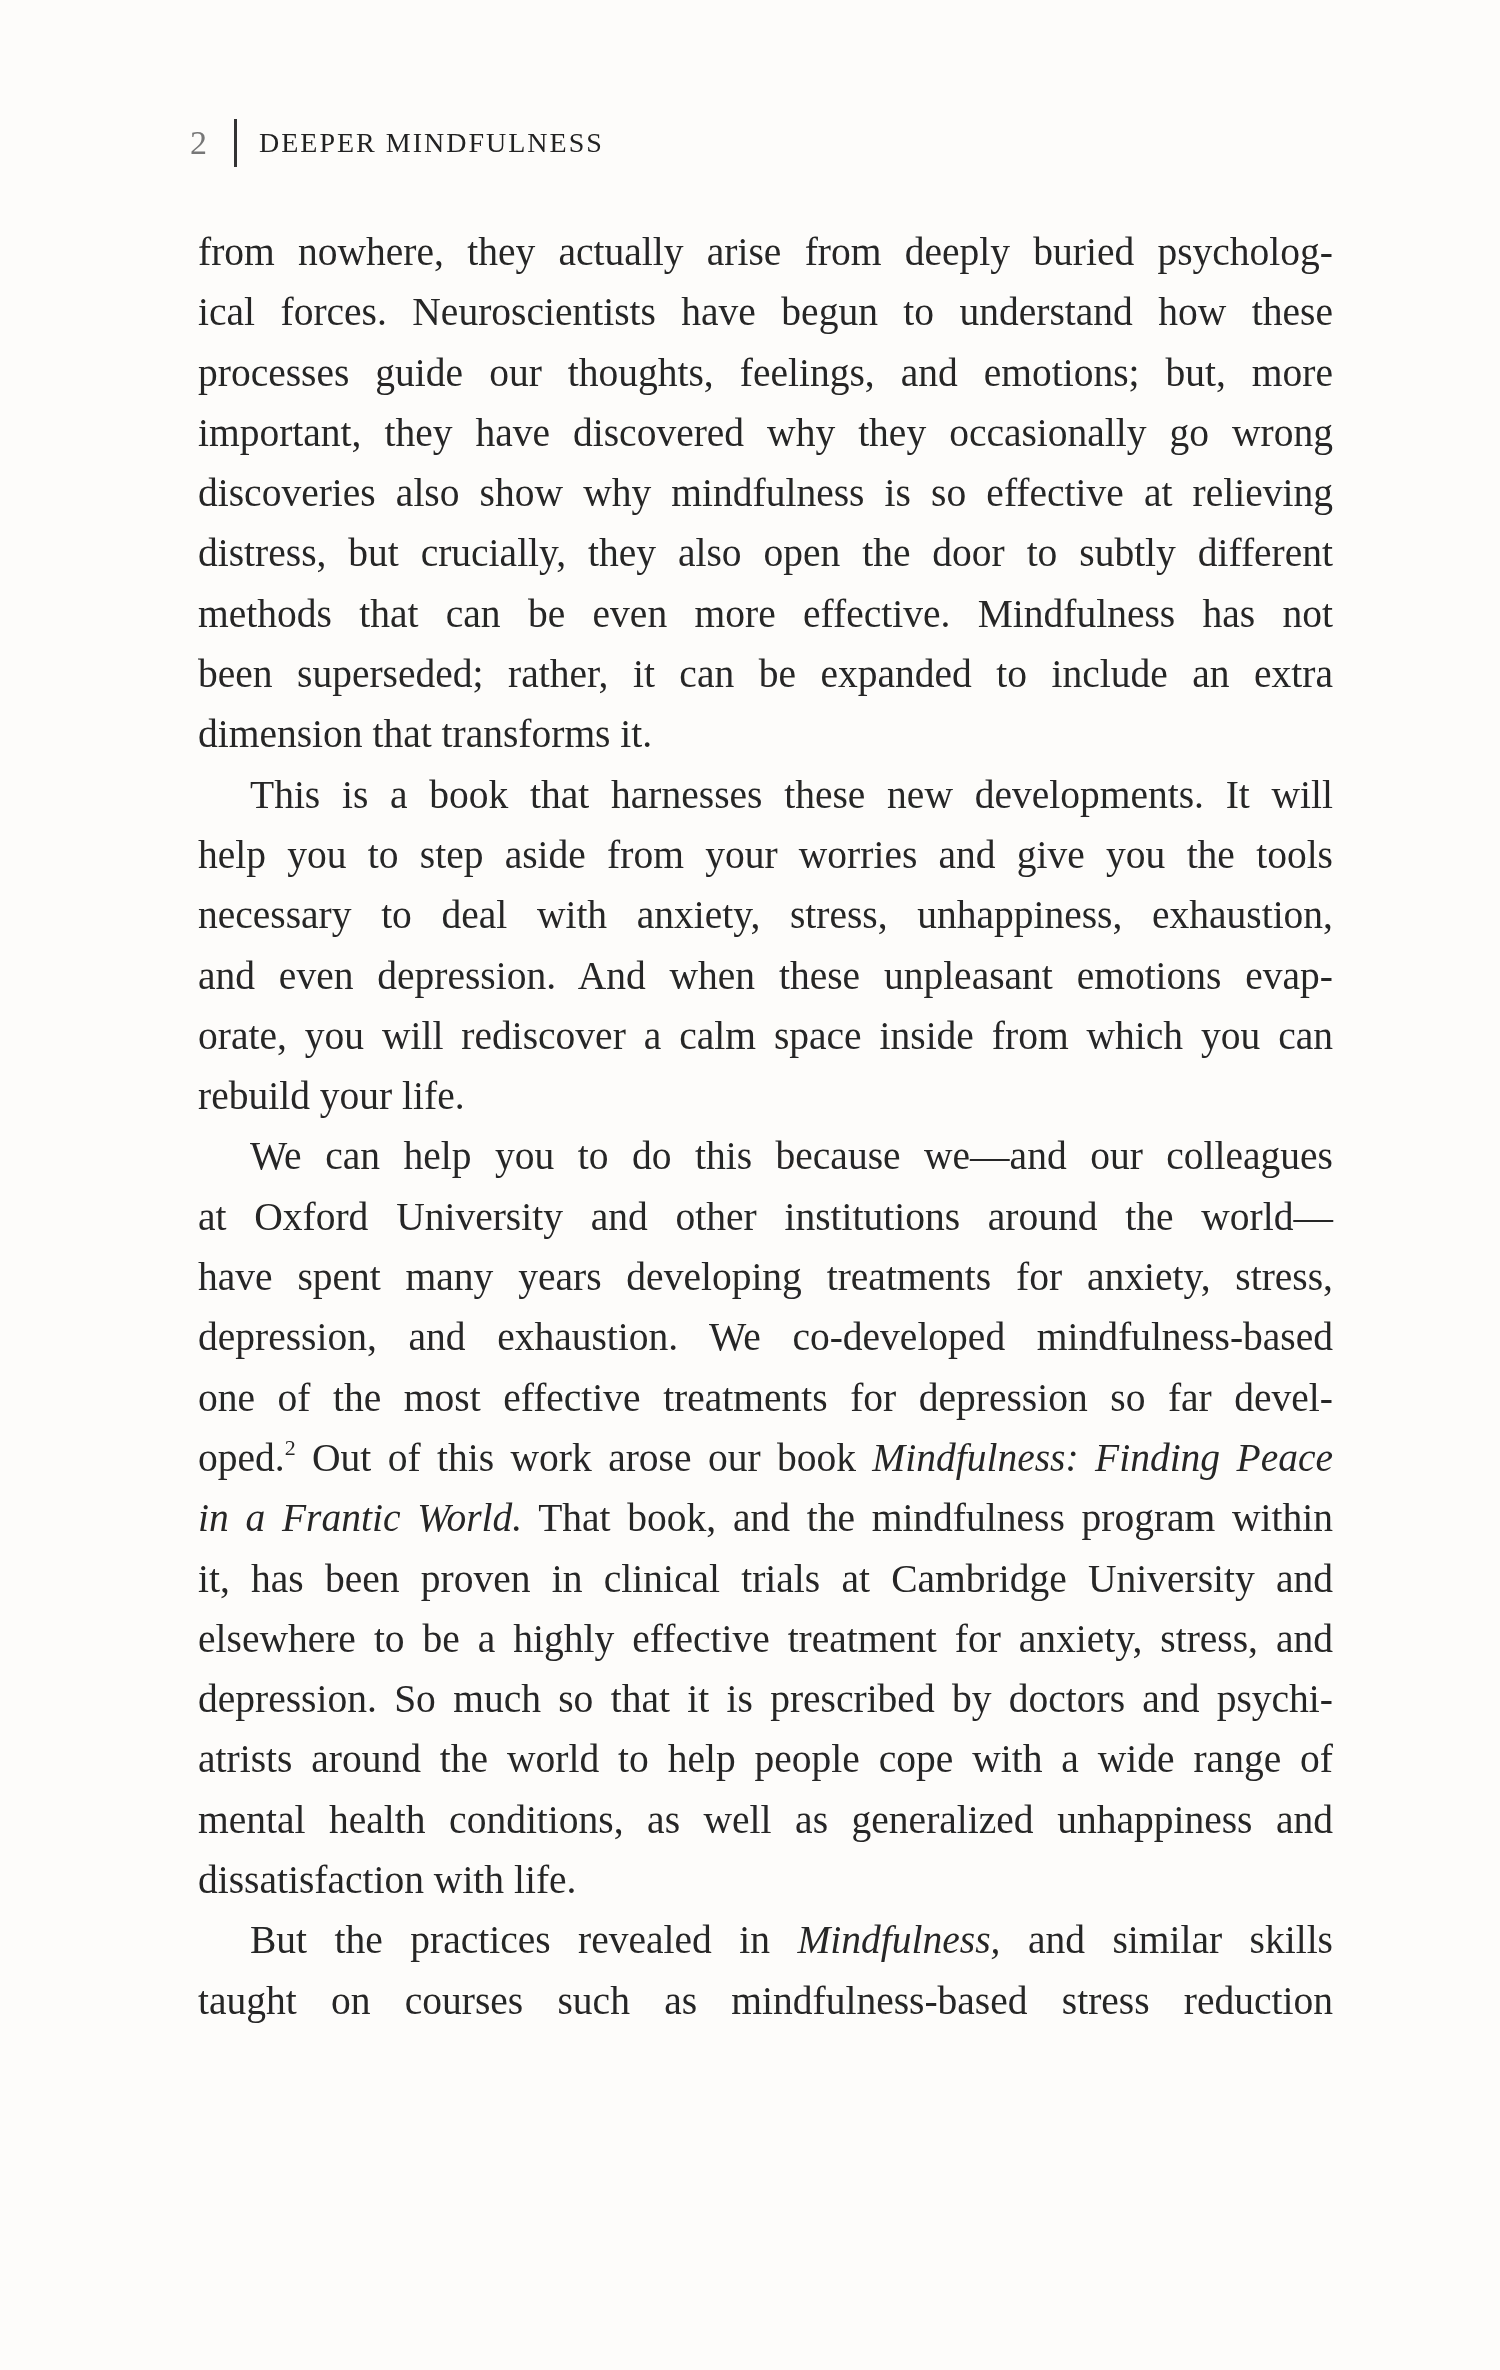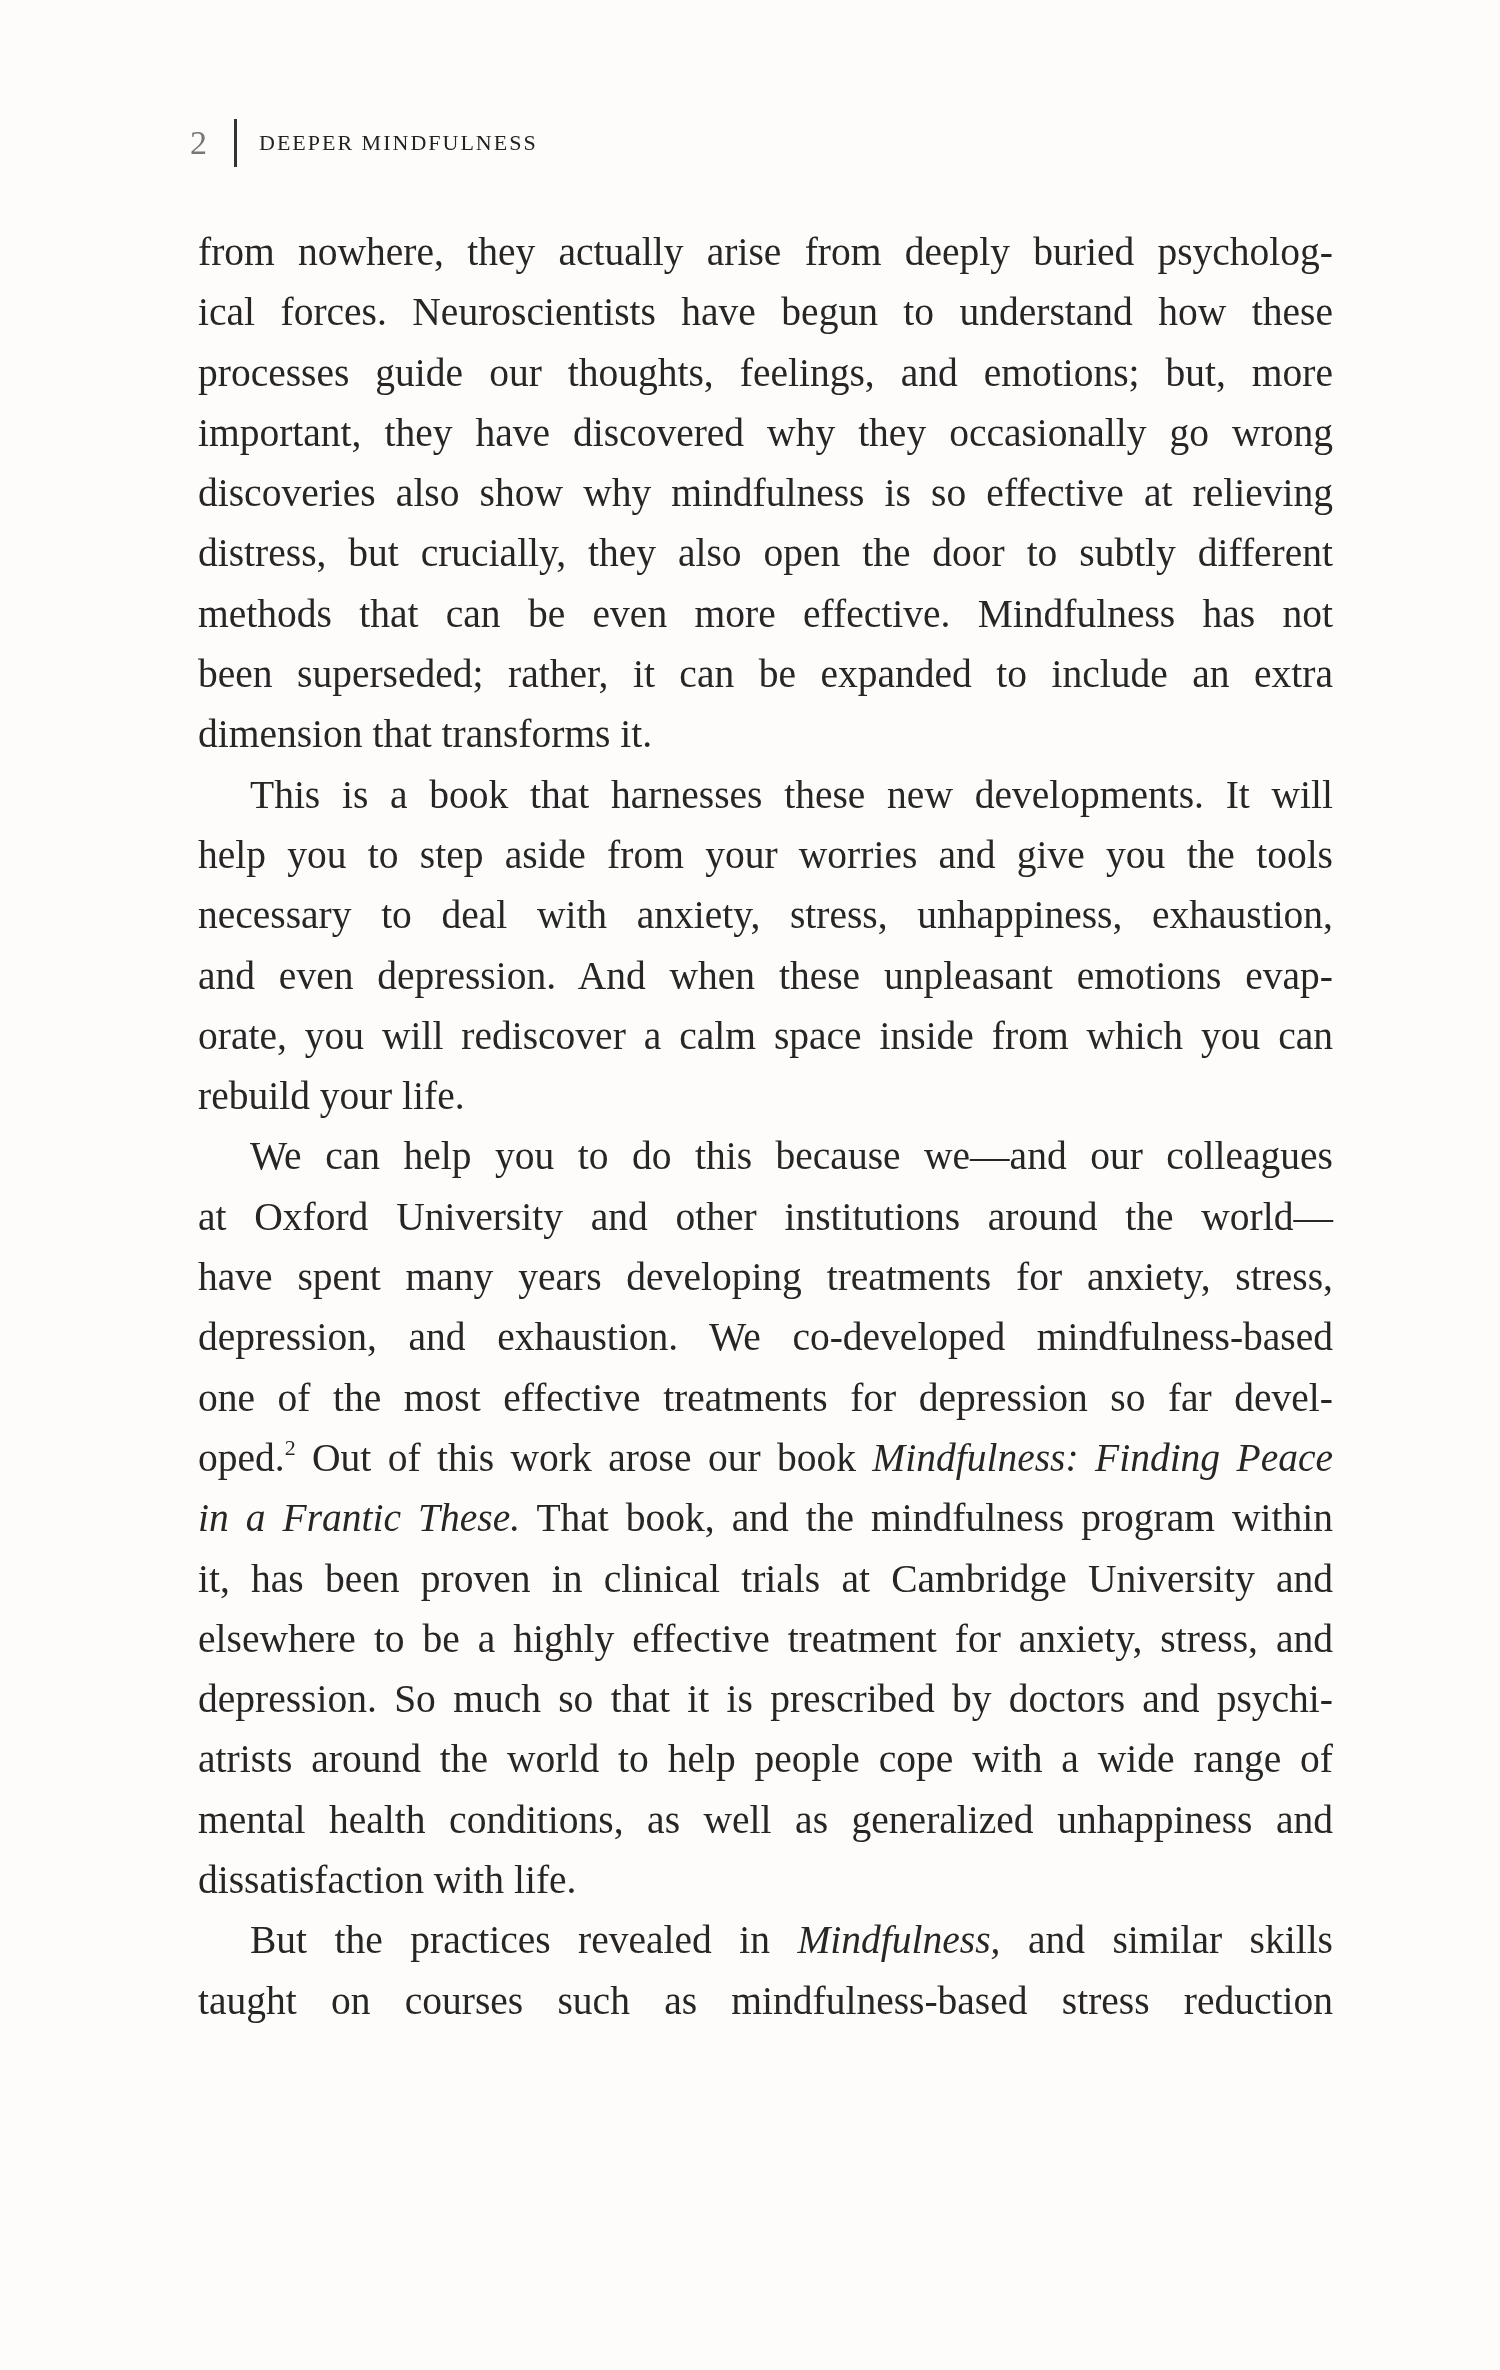--- a/index.html
+++ b/index.html
@@ -1,21 +1,21 @@
 <!DOCTYPE html>
 <html><head>
 <meta charset="utf-8">
 <style>
   html, body { margin:0; padding:0; }
   body { width:1500px; height:2370px; background:#fdfcfa; position:relative; overflow:hidden; }
   .header { position:absolute; left:190px; top:118px; height:50px; display:flex; align-items:center;
     font-family:"Liberation Serif", serif; }
   .pagenum { font-size:34px; color:#777; width:30px; }
   .rule { width:3px; height:48px; background:#333; margin:0 22px 0 14px; }
-  .runhead { font-size:22px; letter-spacing:2px; color:#222; }
+  .runhead { font-size:28px; letter-spacing:2px; color:#222; }
   .body { position:absolute; left:190px; top:222px; width:1143px;
     font-family:"Liberation Serif", serif; font-size:39.5px; color:#262626; }
   .line { height:60.3px; line-height:60.3px; white-space:nowrap; text-align:justify; text-align-last:justify;margin-left:8px; }
   .line.last { text-align-last:left; }
   .line.indent { padding-left:52px; }
   i { font-style:italic; }
   sup { font-size:22px; line-height:0; vertical-align:16px; }
 </style>
 </head>
 <body>
@@ -41,21 +41,21 @@
     <div class="line">necessary to deal with anxiety, stress, unhappiness, exhaustion,</div>
     <div class="line">and even depression. And when these unpleasant emotions evap-</div>
     <div class="line">orate, you will rediscover a calm space inside from which you can</div>
     <div class="line last">rebuild your life.</div>
     <div class="line indent">We can help you to do this because we—and our colleagues</div>
     <div class="line">at Oxford University and other institutions around the world—</div>
     <div class="line">have spent many years developing treatments for anxiety, stress,</div>
     <div class="line">depression, and exhaustion. We co-developed mindfulness-based</div>
     <div class="line">one of the most effective treatments for depression so far devel-</div>
     <div class="line"><span>oped.</span><sup>2</sup><span> Out of this work arose our book </span><i>Mindfulness: Finding Peace</i></div>
-    <div class="line"><i>in a Frantic These.</i><span> That book, and the mindfulness program within</span></div>
+    <div class="line"><i>in a Frantic World.</i><span> That book, and the mindfulness program within</span></div>
     <div class="line">it, has been proven in clinical trials at Cambridge University and</div>
     <div class="line">elsewhere to be a highly effective treatment for anxiety, stress, and</div>
     <div class="line">depression. So much so that it is prescribed by doctors and psychi-</div>
     <div class="line">atrists around the world to help people cope with a wide range of</div>
     <div class="line">mental health conditions, as well as generalized unhappiness and</div>
     <div class="line last">dissatisfaction with life.</div>
     <div class="line indent"><span>But the practices revealed in </span><i>Mindfulness,</i><span> and similar skills</span></div>
     <div class="line">taught on courses such as mindfulness-based stress reduction</div>
   </div>
 

